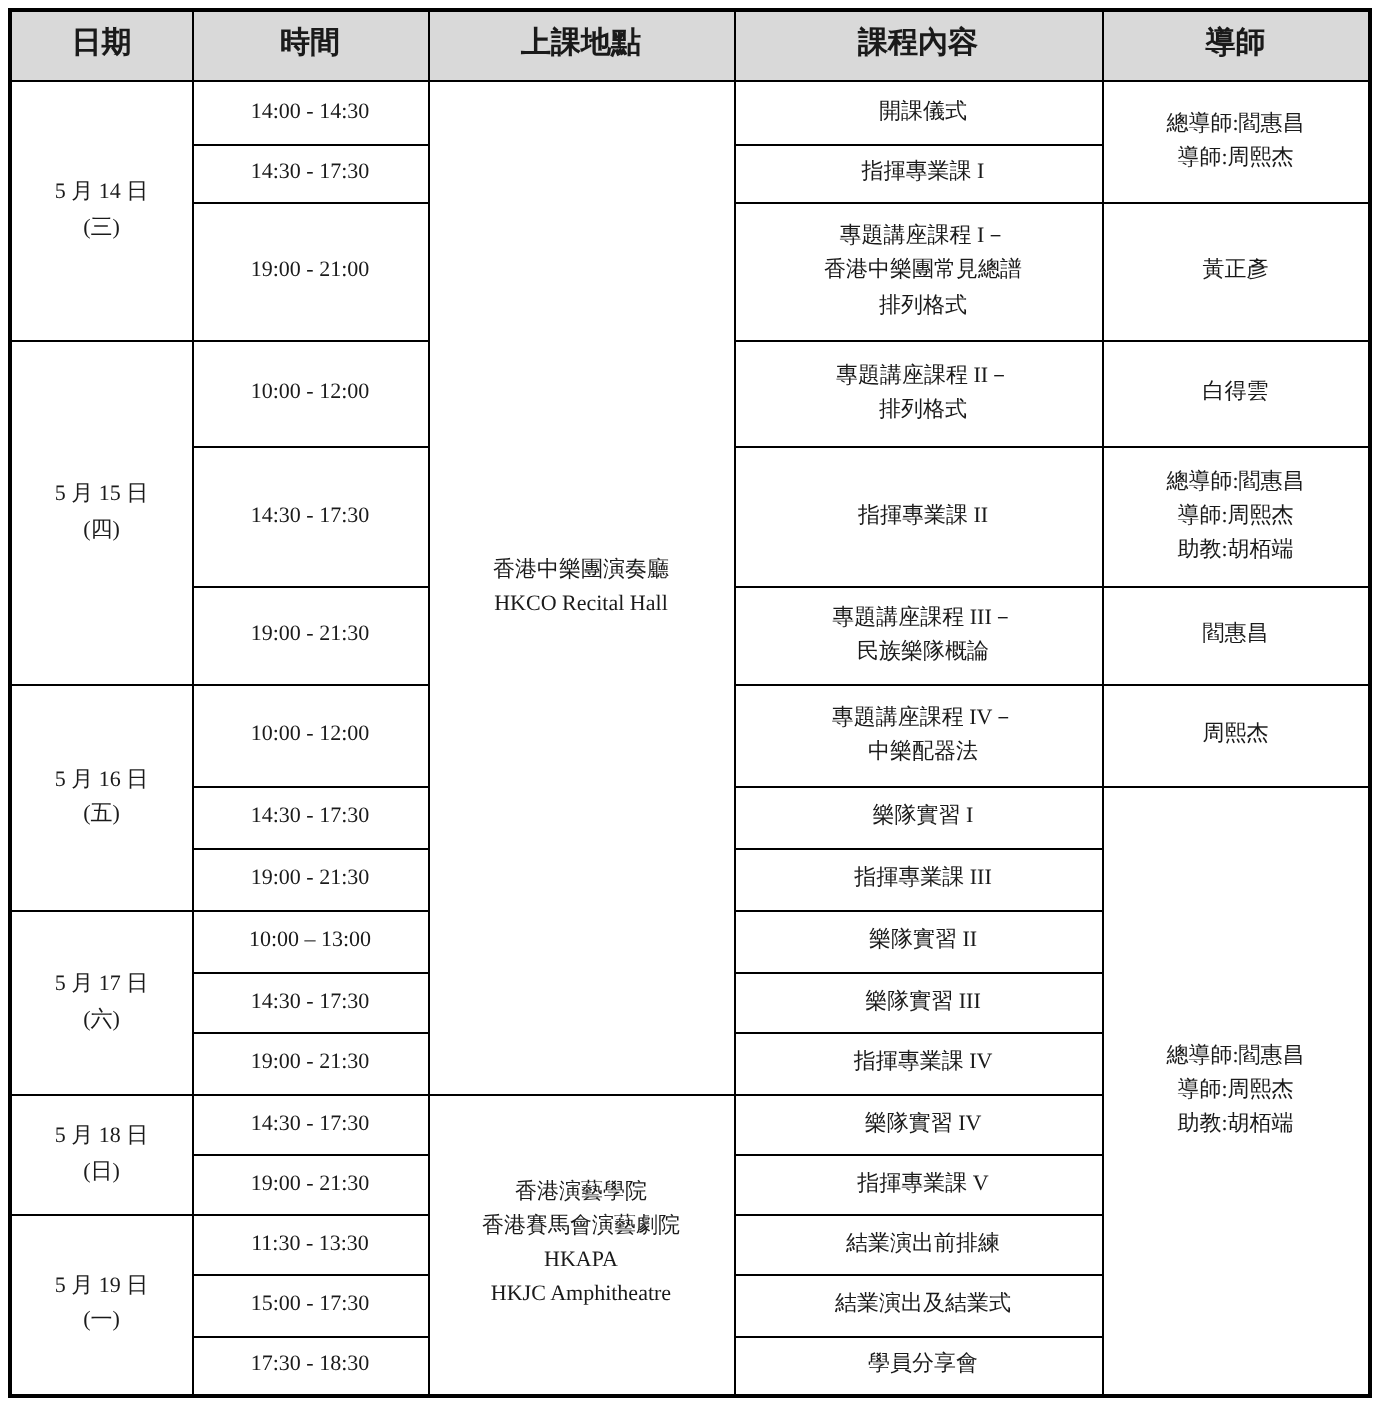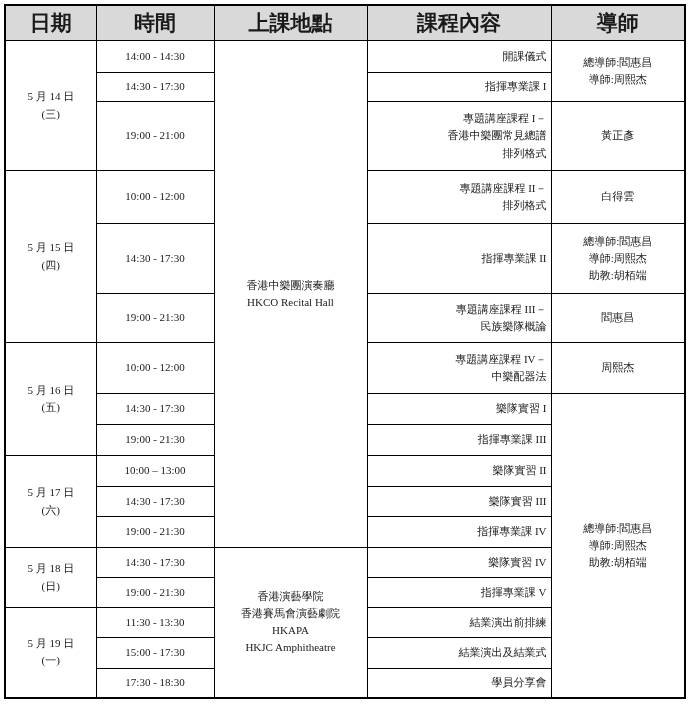--- a/index.html
+++ b/index.html
@@ -21,24 +21,24 @@
     vertical-align:middle;
     text-align:center;
     font-size:11px;
     line-height:1.55;
     overflow:hidden;
   }
   thead th {
     background:#d9d9d9;
     font-weight:bold;
     height:34px;
-    font-size:21px;
+    font-size:15px;
   }
   td.c-content {
-    text-align:right;
+    text-align:center;
     padding:2px 4px 2px 9px;
   }
   td.c-date div, td.c-venue div, td.c-tutor div { }
 </style>
 </head>
 <body>
 
 <div class="wrap">
 <table class="schedule">
   <colgroup>

